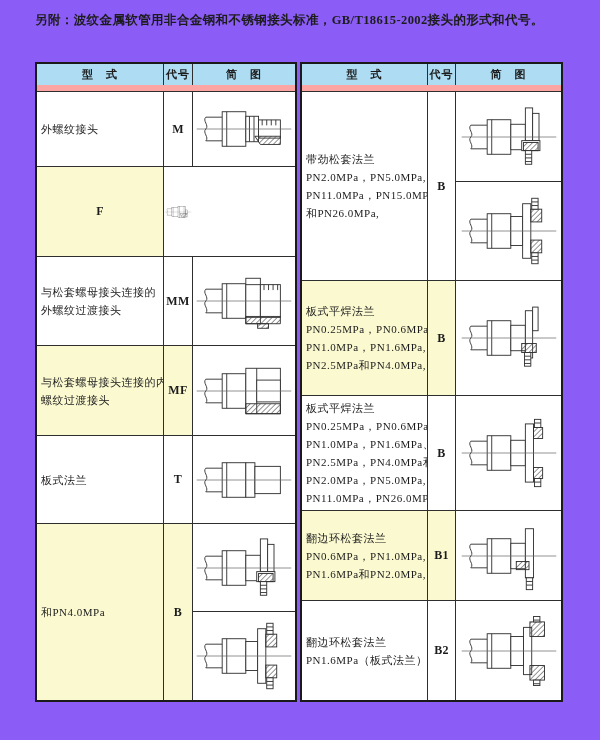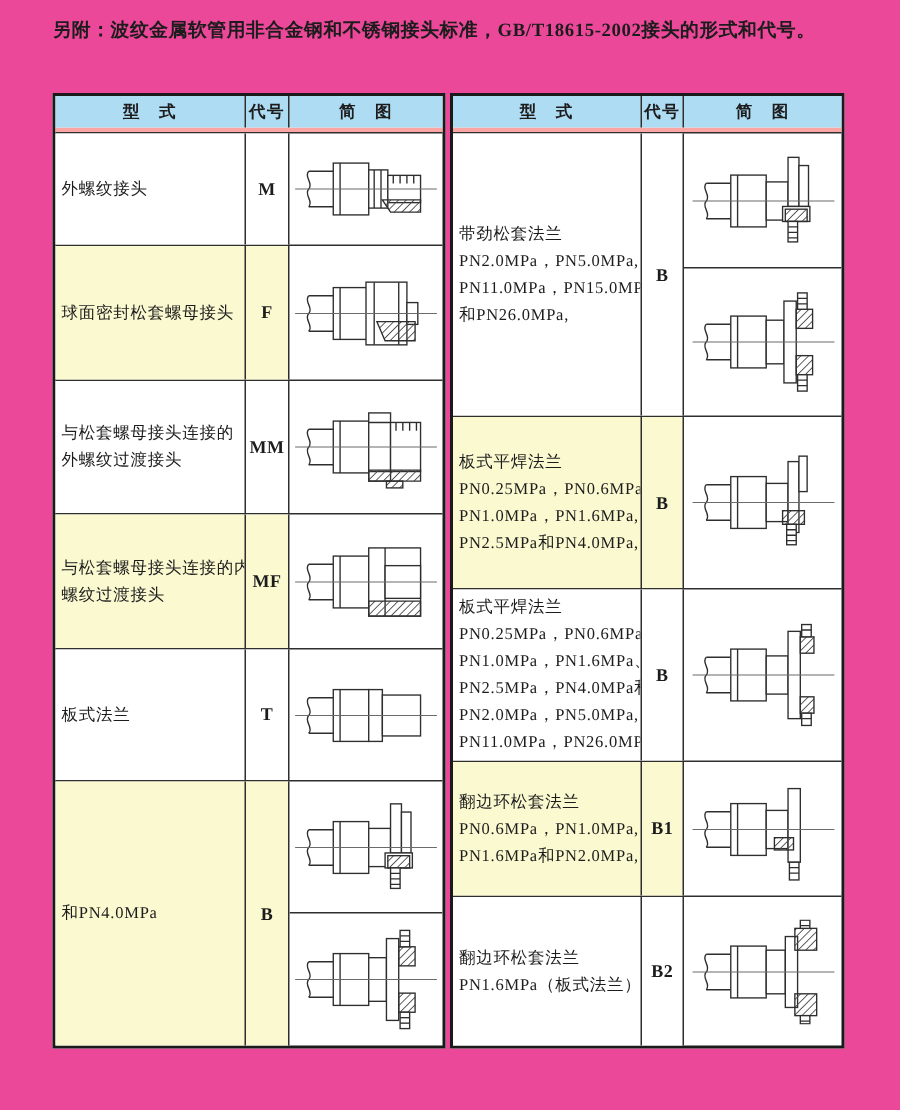--- a/index.html
+++ b/index.html
@@ -13,21 +13,21 @@
     font-size:12.5px;font-weight:bold;letter-spacing:0.4px;
   }
   .tbl{
     position:absolute;top:62px;
     border:2px solid #1a1a1a;
   }
   .tbl-left{left:35px;}
   .tbl-right{left:300px;}
   .row{display:grid;box-sizing:content-box;}
   .row + .row{border-top:1px solid #2e2e2e;}
-  .header-row{border-bottom:3px solid #fca5a5;}
+  .header-row{border-bottom:6px solid #fca5a5;}
   .cell{overflow:hidden;}
   .cell + .cell{border-left:1px solid #2e2e2e;}
   .hcell{
     display:flex;align-items:center;justify-content:center;
     font-size:11px;font-weight:bold;letter-spacing:1px;
   }
   .type{
     display:flex;flex-direction:column;justify-content:center;
     padding:2px 4px 2px 4px;font-size:11px;line-height:18px;
   }
@@ -37,21 +37,21 @@
     font-size:12px;font-weight:600;letter-spacing:0.3px;
   }
   .diag{display:grid;}
   .sub{display:flex;align-items:center;justify-content:center;overflow:hidden;}
   .sub + .sub{border-top:1px solid #2e2e2e;}
   .sub svg{display:block;}
 </style>
 </head>
 <body>
 
-<div class="page" style="background: #ec4899;">
+<div class="page" style="background: #8b5cf6;">
   <div class="title">另附：波纹金属软管用非合金钢和不锈钢接头标准，GB/T18615-2002接头的形式和代号。</div>
   <div class="tbl tbl-left" id="tbl-left" style="background: rgb(255, 255, 255);">
       <div class="row header-row" style="grid-template-columns: 126px 29px 103px; height: 21px;">
         <div class="cell hcell" style="background: rgb(174, 220, 243);">型　式</div>
         <div class="cell hcell" style="background: rgb(174, 220, 243);">代号</div>
         <div class="cell hcell" style="background: rgb(174, 220, 243);">简　图</div>
       </div>
       <div class="row" style="grid-template-columns: 126px 29px 103px; height: 74px;">
         <div class="cell type" style="background: rgb(255, 255, 255);">
           <div class="tline">外螺纹接头</div>
@@ -78,23 +78,20 @@
               <line x1="80" y1="28" x2="80" y2="34" stroke="#2e2e2e" stroke-width="1"></line>
               <line x1="85" y1="28" x2="85" y2="34" stroke="#2e2e2e" stroke-width="1"></line>
               <line x1="90" y1="28" x2="90" y2="34" stroke="#2e2e2e" stroke-width="1"></line>
               <polygon points="67,46 95,46 95,55 73,55" fill="url(#h0)" stroke="#2e2e2e" stroke-width="1"></polygon>
               <line x1="3" y1="38" x2="107" y2="38" stroke="#6a6a6a" stroke-width="0.8"></line>
             </svg>
           </div>
         </div>
       </div>
       <div class="row hl" style="grid-template-columns: 126px 29px 103px; height: 89px;">
-        <div class="cell type" style="background: rgb(251, 249, 208);">
-          <div class="tline">球面密封松套螺母接头</div>
-        </div>
         <div class="cell code" style="background: rgb(251, 249, 208);">F</div>
         <div class="cell diag" style="grid-template-rows: 89px;">
           <div class="sub">
             <svg width="100" height="70" viewBox="0 0 110 76">
               <defs>
                 <pattern id="h1" width="4" height="4" patternUnits="userSpaceOnUse" patternTransform="rotate(45)">
                   <line x1="0" y1="0" x2="0" y2="4" stroke="#4a4a4a" stroke-width="1.3"></line>
                 </pattern>
               </defs>
               <path d="M13,25 c-4,4 4,9 0,13 c-4,4 4,9 0,13" fill="none" stroke="#2e2e2e" stroke-width="1"></path>

